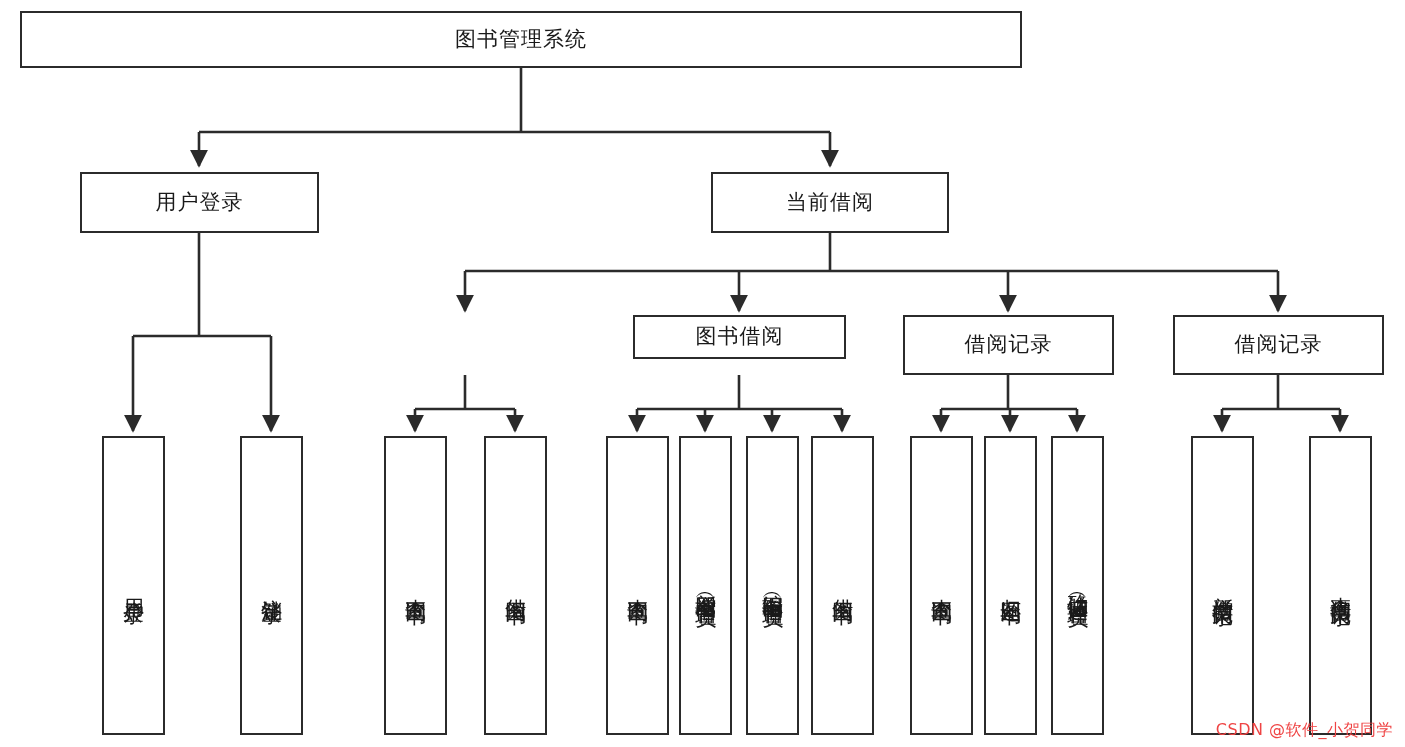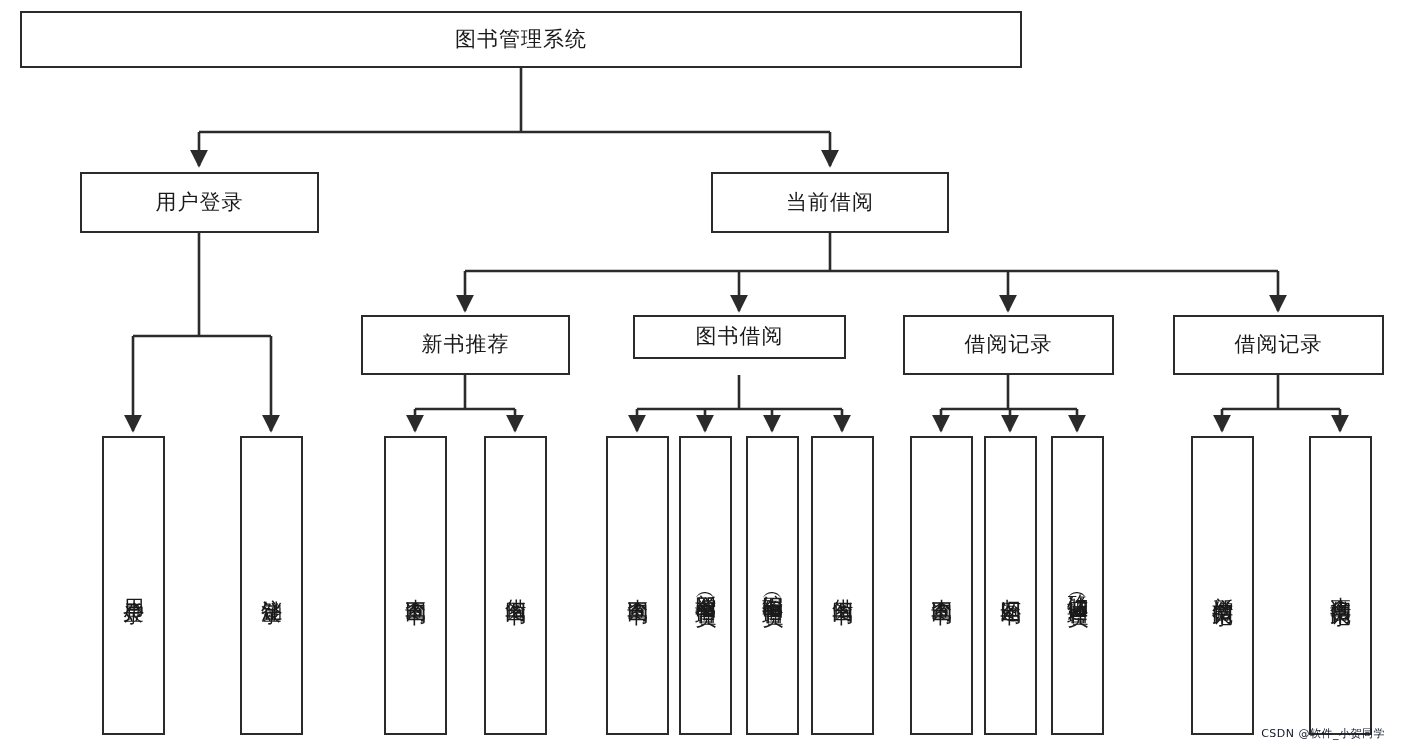--- a/index.html
+++ b/index.html
@@ -49,24 +49,24 @@
     letter-spacing: 2px;
     padding: 6px 0;
     text-align: center;
   }
   .node .label {
     display: block;
     white-space: pre-line;
   }
   #watermark {
     position: absolute;
-    right: 20px;
+    right: 12px;
     bottom: 6px;
-    font-size: 11px;
-    color: #0f172a;
+    font-size: 16px;
+    color: #ef4444;
     letter-spacing: 0.5px;
     user-select: none;
     white-space: nowrap;
   }
 </style>
 </head>
 <body>
 
 <div id="canvas">
 
@@ -125,23 +125,20 @@
   </div>
 
   <div class="node horiz" style="left:80px; top:172px; width:239px; height:61px;">
     <span class="label">用户登录</span>
   </div>
 
   <div class="node horiz" style="left:711px; top:172px; width:238px; height:61px;">
     <span class="label">当前借阅</span>
   </div>
 
-  <div class="node horiz" style="left:361px; top:315px; width:209px; height:60px;">
-    <span class="label">新书推荐</span>
-  </div>
 
   <div class="node horiz" style="left:633px; top:315px; width:213px; height:44px;">
     <span class="label">图书借阅</span>
   </div>
 
   <div class="node horiz" style="left:903px; top:315px; width:211px; height:60px;">
     <span class="label">借阅记录</span>
   </div>
 
   <div class="node horiz" style="left:1173px; top:315px; width:211px; height:60px;">

